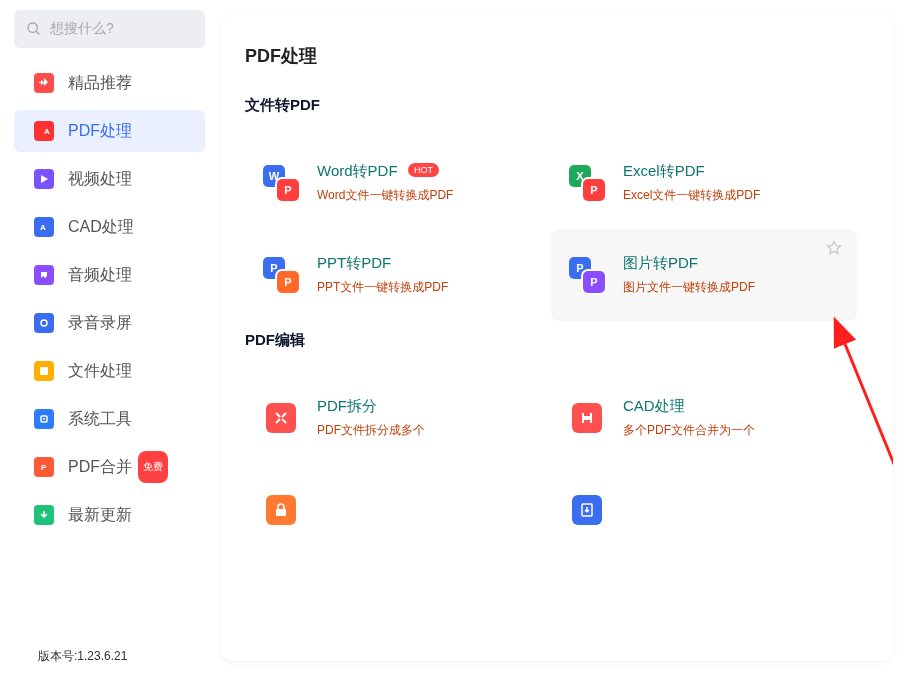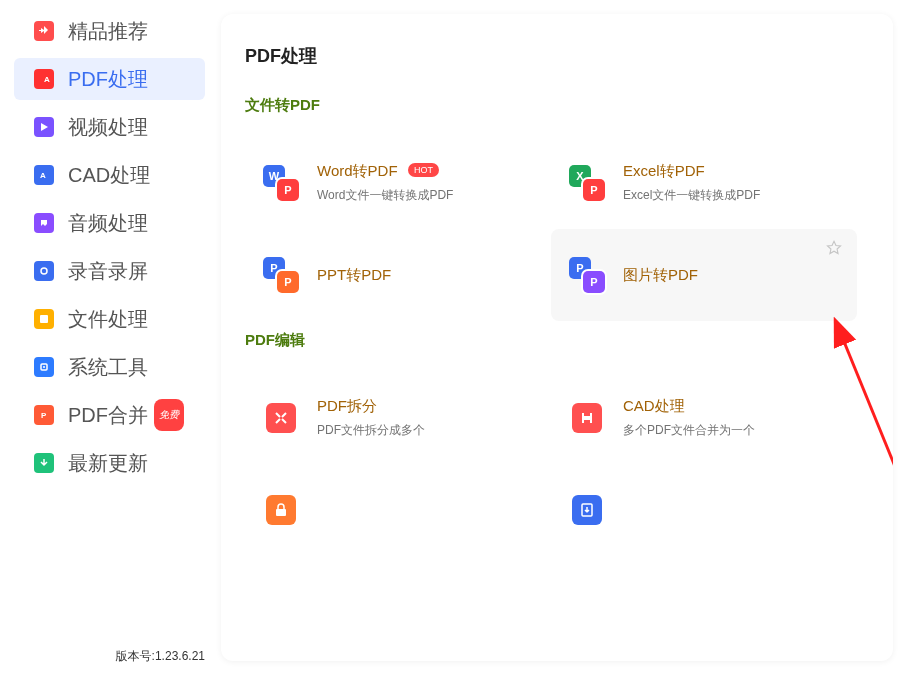--- a/index.html
+++ b/index.html
@@ -43,70 +43,69 @@
 .nav-icon {
   width: 20px;
   height: 20px;
   border-radius: 4px;
   display: inline-flex;
   align-items: center;
   justify-content: center;
   margin-right: 14px;
 }
 .nav-icon svg { width: 12px; height: 12px; fill: #fff; }
-.nav-label { font-size: 20px; color: #555; }
+.nav-label { font-size: 16px; color: #555; }
 .nav-item.active .nav-label { color: #3a6df0; font-weight: 500; }
 .nav-badge {
   font-size: 10px;
   background: #ff4141;
   color: #fff;
   padding: 9px 5px;
   border-radius: 8px;
   margin-left: 6px;
-  font-style: italic;
-}
-.version { font-size: 12px; color: #333; padding-left: 24px; margin-top: 6px; text-align: right; }
+}
+.version { font-size: 12px; color: #333; padding-left: 24px; margin-top: 6px; }
 
 .main {
   flex: 1;
   padding: 14px 14px 14px 6px;
 }
 .panel {
   width: 100%;
   height: 100%;
   background: #fff;
   border-radius: 12px;
   box-shadow: 0 1px 6px rgba(0,0,0,0.06);
   padding: 30px 24px 20px 24px;
   overflow: hidden;
   position: relative;
 }
 .page-title { font-size: 18px; font-weight: 700; color: #222; margin-bottom: 28px; }
-.section-title { font-size: 15px; font-weight: 700; color: #4d7c0f; margin-bottom: 22px; }
+.section-title { font-size: 15px; font-weight: 700; color: #0f172a; margin-bottom: 22px; }
 .grid { display: flex; flex-wrap: wrap; margin-bottom: 10px; }
 .card {
   width: 306px;
   height: 92px;
   display: flex;
   align-items: center;
   padding: 0 18px;
   border-radius: 8px;
   position: relative;
   cursor: pointer;
 }
 .card.hovered { background: #f7f7f7; }
 .card-icon {
   width: 36px;
   height: 36px;
   margin-right: 18px;
   position: relative;
 }
 .card-body { flex: 1; }
-.card-title { font-size: 15px; color: #a16207; display: inline-block; }
-.card-sub { font-size: 12px; color: #737373; margin-top: 6px; }
+.card-title { font-size: 15px; color: #0f766e; display: inline-block; }
+.card-sub { font-size: 12px; color: #c2410c; margin-top: 6px; }
 .hot-badge {
   font-size: 9px;
   background: #ff4646;
   color: #fff;
   padding: 2px 6px;
   border-radius: 8px;
   margin-left: 6px;
   vertical-align: 3px;
 }
 .star-icon { position: absolute; top: 10px; right: 14px; fill: none; stroke: #c5c5c5; stroke-width: 1.5; width:18px; height:18px; }
@@ -125,20 +124,26 @@
 .ic-dual .front { bottom: 0; right: 0; box-shadow: 0 0 0 2px #fff; }
 
 
 .ic-single { width: 30px; height: 30px; border-radius: 6px; display:flex; align-items:center; justify-content:center; margin: 3px; }
 .ic-single svg { width: 16px; height: 16px; fill: #fff; }
 </style>
 </head>
 <body>
 
 <div class="sidebar">
+  <div class="search-box">
+    <svg viewBox="0 0 24 24">
+        <path d="M10 2a8 8 0 016.32 12.9l4.4 4.4-1.42 1.42-4.4-4.4A8 8 0 1110 2zm0 2a6 6 0 100 12 6 6 0 000-12z"></path>
+      </svg>
+    <span>想搜什么?</span>
+  </div>
   <div class="nav">
       <div class="nav-item">
         <span class="nav-icon" style="background:#ff4d4d">
           <svg viewBox="0 0 12 12">
             <path d="M2 12h4v-6l6 4V2l8 8-8 8v-6l-6 4v-6H2z" transform="scale(0.5)" fill="#fff"></path>
           </svg>
         </span>
     <span class="nav-label">精品推荐</span>
     </div>
       <div class="nav-item active">
@@ -254,32 +259,34 @@
           <div class="card">
             <div class="card-icon">
               <div class="ic-dual">
         <div class="sq back" style="background:#3a6df0">P</div>
         <div class="sq front" style="background:#ff6a2b">P</div>
               </div>
             </div>
       <div class="card-body">
         <span class="card-title">PPT转PDF</span>
         
+        <div class="card-sub">PPT文件一键转换成PDF</div>
       </div>
       </div>
           <div class="card hovered">
             <div class="card-icon">
               <div class="ic-dual">
         <div class="sq back" style="background:#3a6df0">P</div>
         <div class="sq front" style="background:#8a4dff">P</div>
               </div>
             </div>
       <div class="card-body">
         <span class="card-title">图片转PDF</span>
         
+        <div class="card-sub">图片文件一键转换成PDF</div>
       </div>
       <svg class="star-icon" viewBox="0 0 24 24">
               <path d="M12 3l2.6 5.6 6.1.6-4.6 4.2 1.3 6-5.4-3.1L6.6 19.4l1.3-6L3.3 9.2l6.1-.6z"></path>
             </svg>
           </div>
         </div>
         <div class="section-title">PDF编辑</div>
         <div class="grid">
           <div class="card">
             <div class="card-icon">

